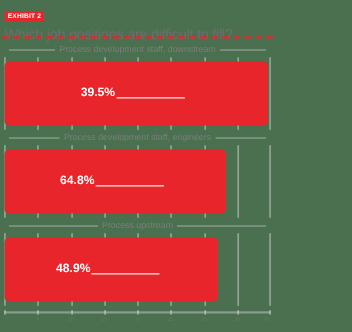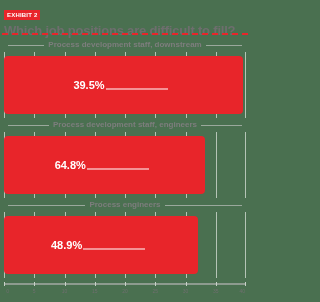--- a/index.html
+++ b/index.html
@@ -36,21 +36,21 @@
     font-size: 6px;
     font-weight: bold;
     letter-spacing: 0.2px;
     line-height: 1;
     padding: 2px 3px 2px 3px;
   }
   .chart-title {
     margin-top: 3px;
     color: #6e6e6e;
     font-size: 13px;
-    font-weight: bold;
+    font-weight: normal;
     line-height: 1.05;
     letter-spacing: -0.2px;
     white-space: nowrap;
   }
   .dashed-rule {
     position: absolute;
     left: 2px;
     right: 2px;
     top: 33px;
     height: 0;
@@ -81,21 +81,21 @@
   }
   .cat-rule {
     flex: 1 1 auto;
     height: 1px;
     background: #9aa89c;
   }
   .cat-label {
     flex: 0 0 auto;
     color: #7d7d7d;
     font-size: 8px;
-    font-weight: bold;
+    font-weight: normal;
     white-space: nowrap;
     padding: 0 4px;
     line-height: 1;
   }
 
   .track {
     position: absolute;
     left: 4px;
     right: 4px;
     top: 14px;
@@ -249,21 +249,21 @@
             <span class="bar-value">64.8%</span>
             <span class="value-underline"></span>
           </div>
         </div>
       </div>
     </div>
 
     <div class="group">
       <div class="cat-label-row">
         <span class="cat-rule"></span>
-        <span class="cat-label">Process engineers</span>
+        <span class="cat-label">Process upstream</span>
         <span class="cat-rule"></span>
       </div>
       <div class="track">
         <div class="gridlines">
           <div class="gridline zero" style="left:0%"></div>
           <div class="gridline" style="left:12.5%"></div>
           <div class="gridline" style="left:25%"></div>
           <div class="gridline" style="left:37.5%"></div>
           <div class="gridline" style="left:50%"></div>
           <div class="gridline" style="left:62.5%"></div>

